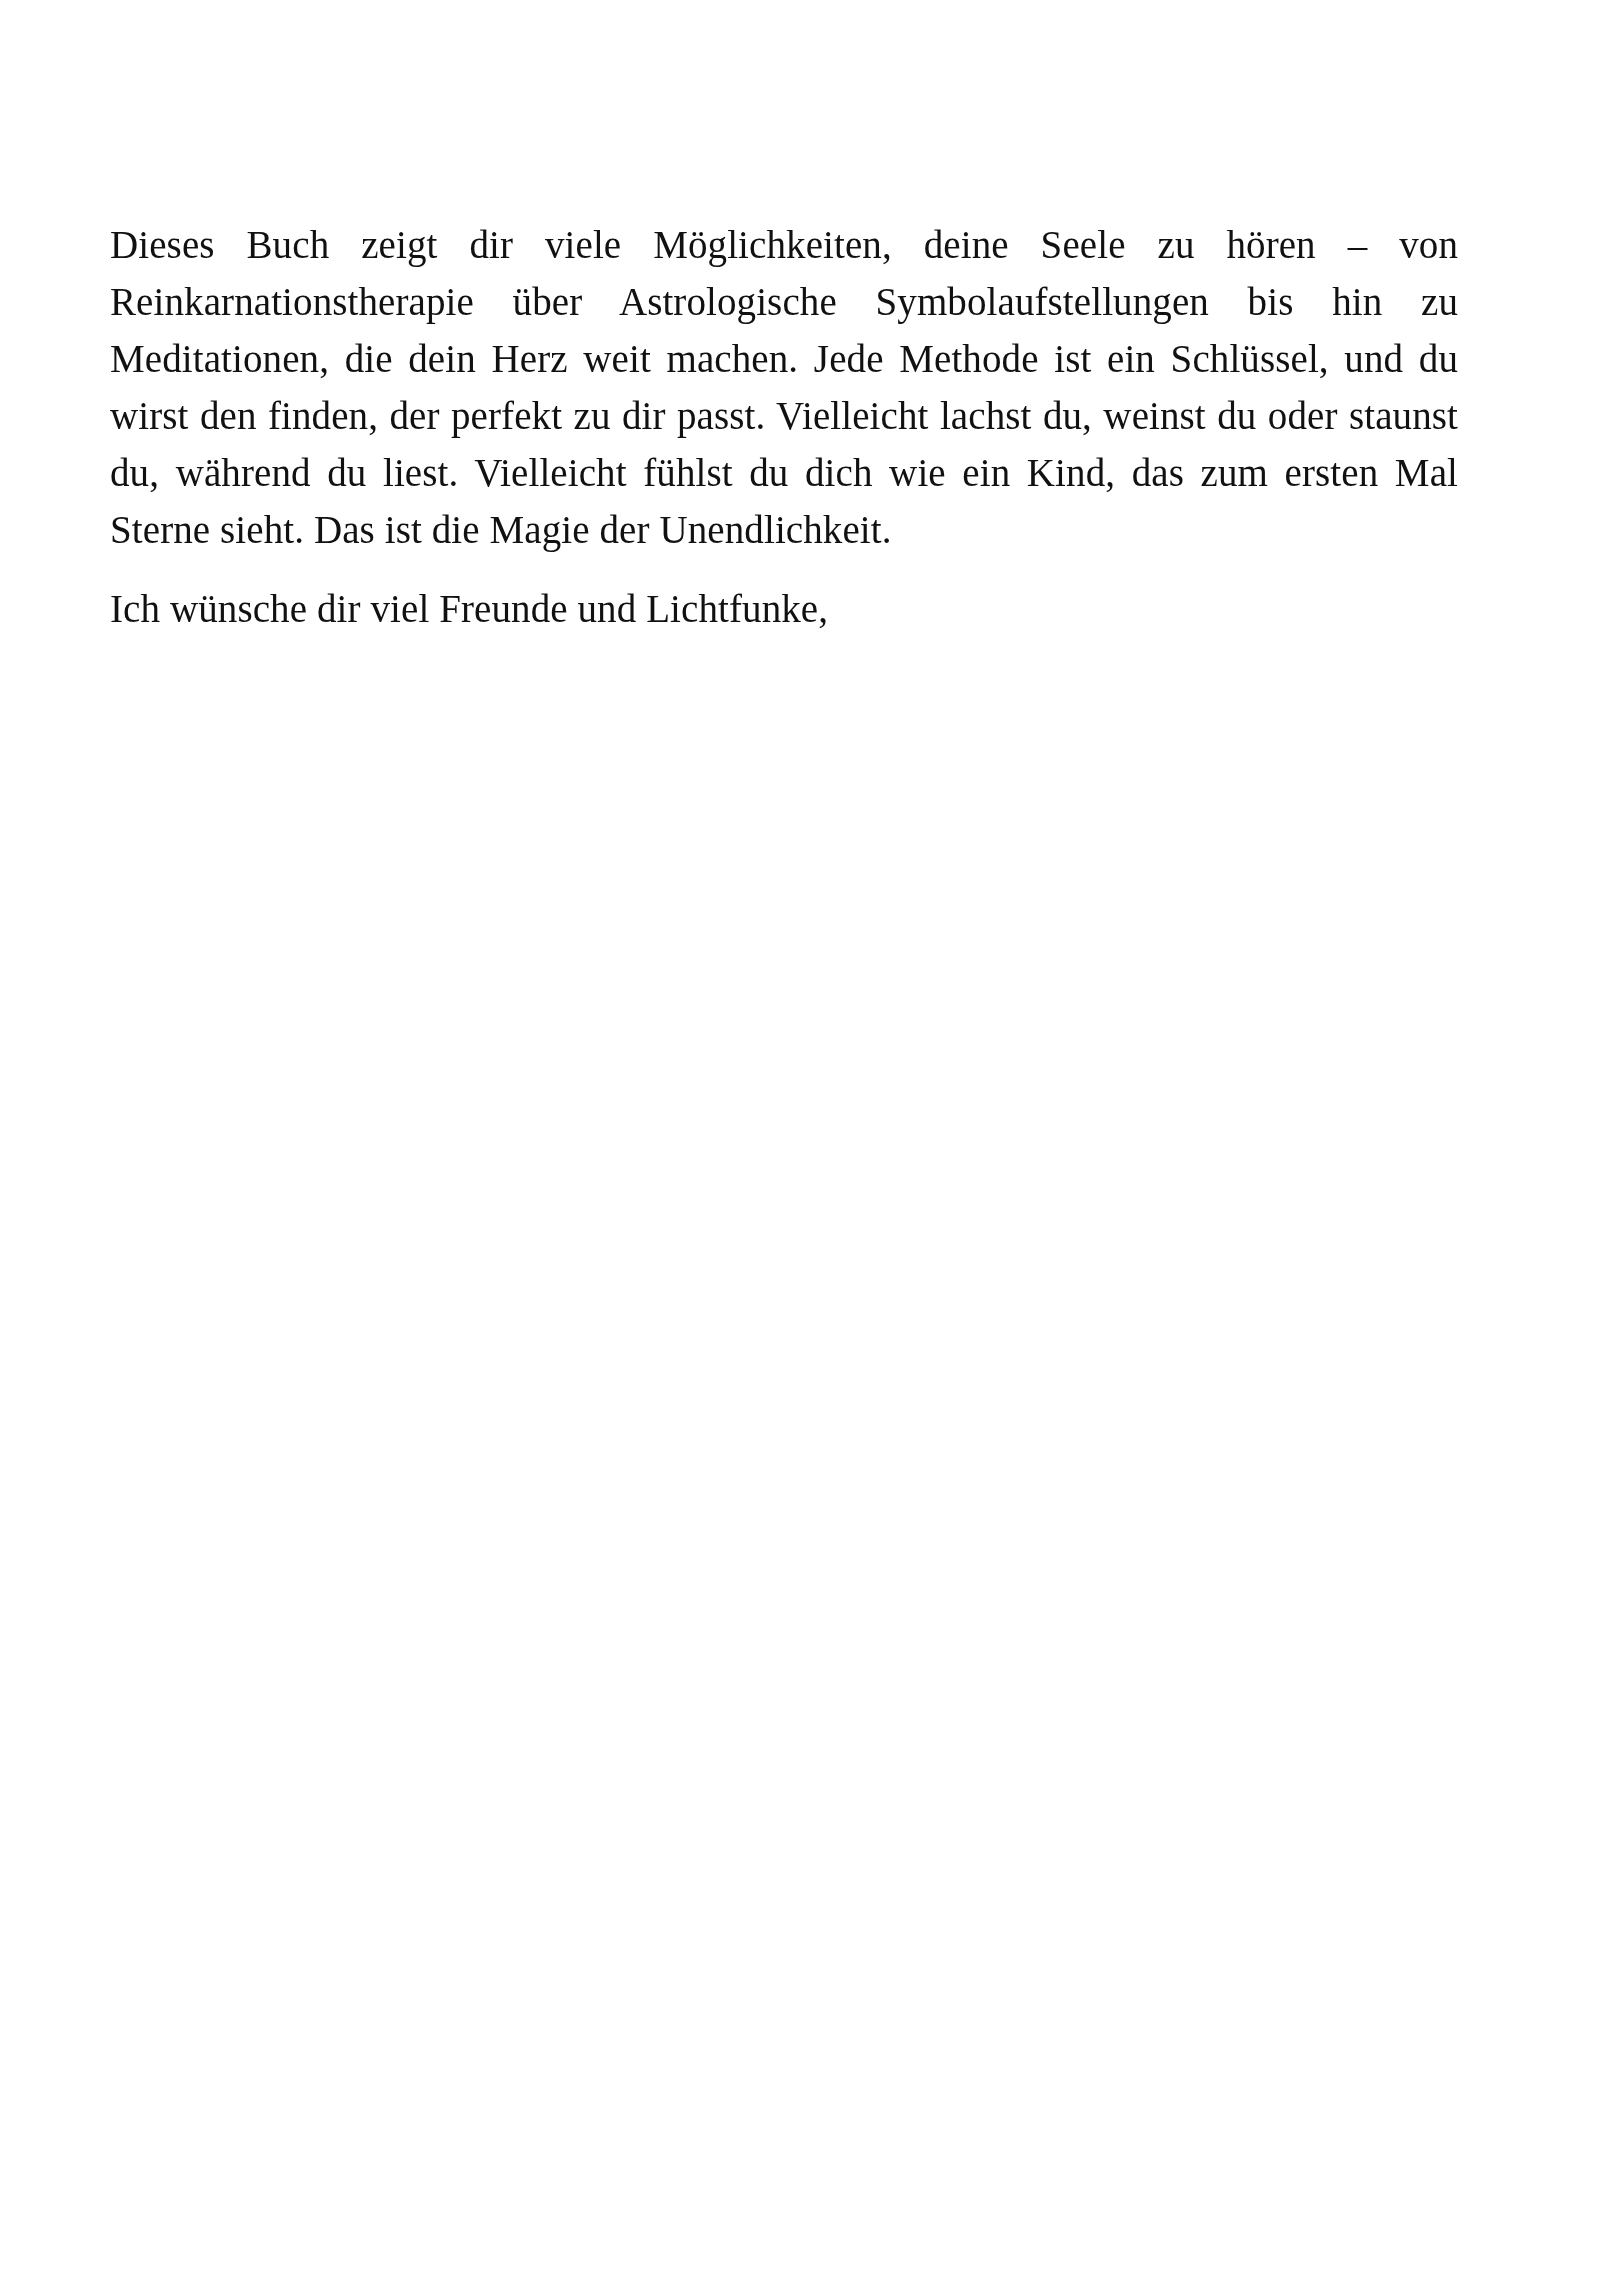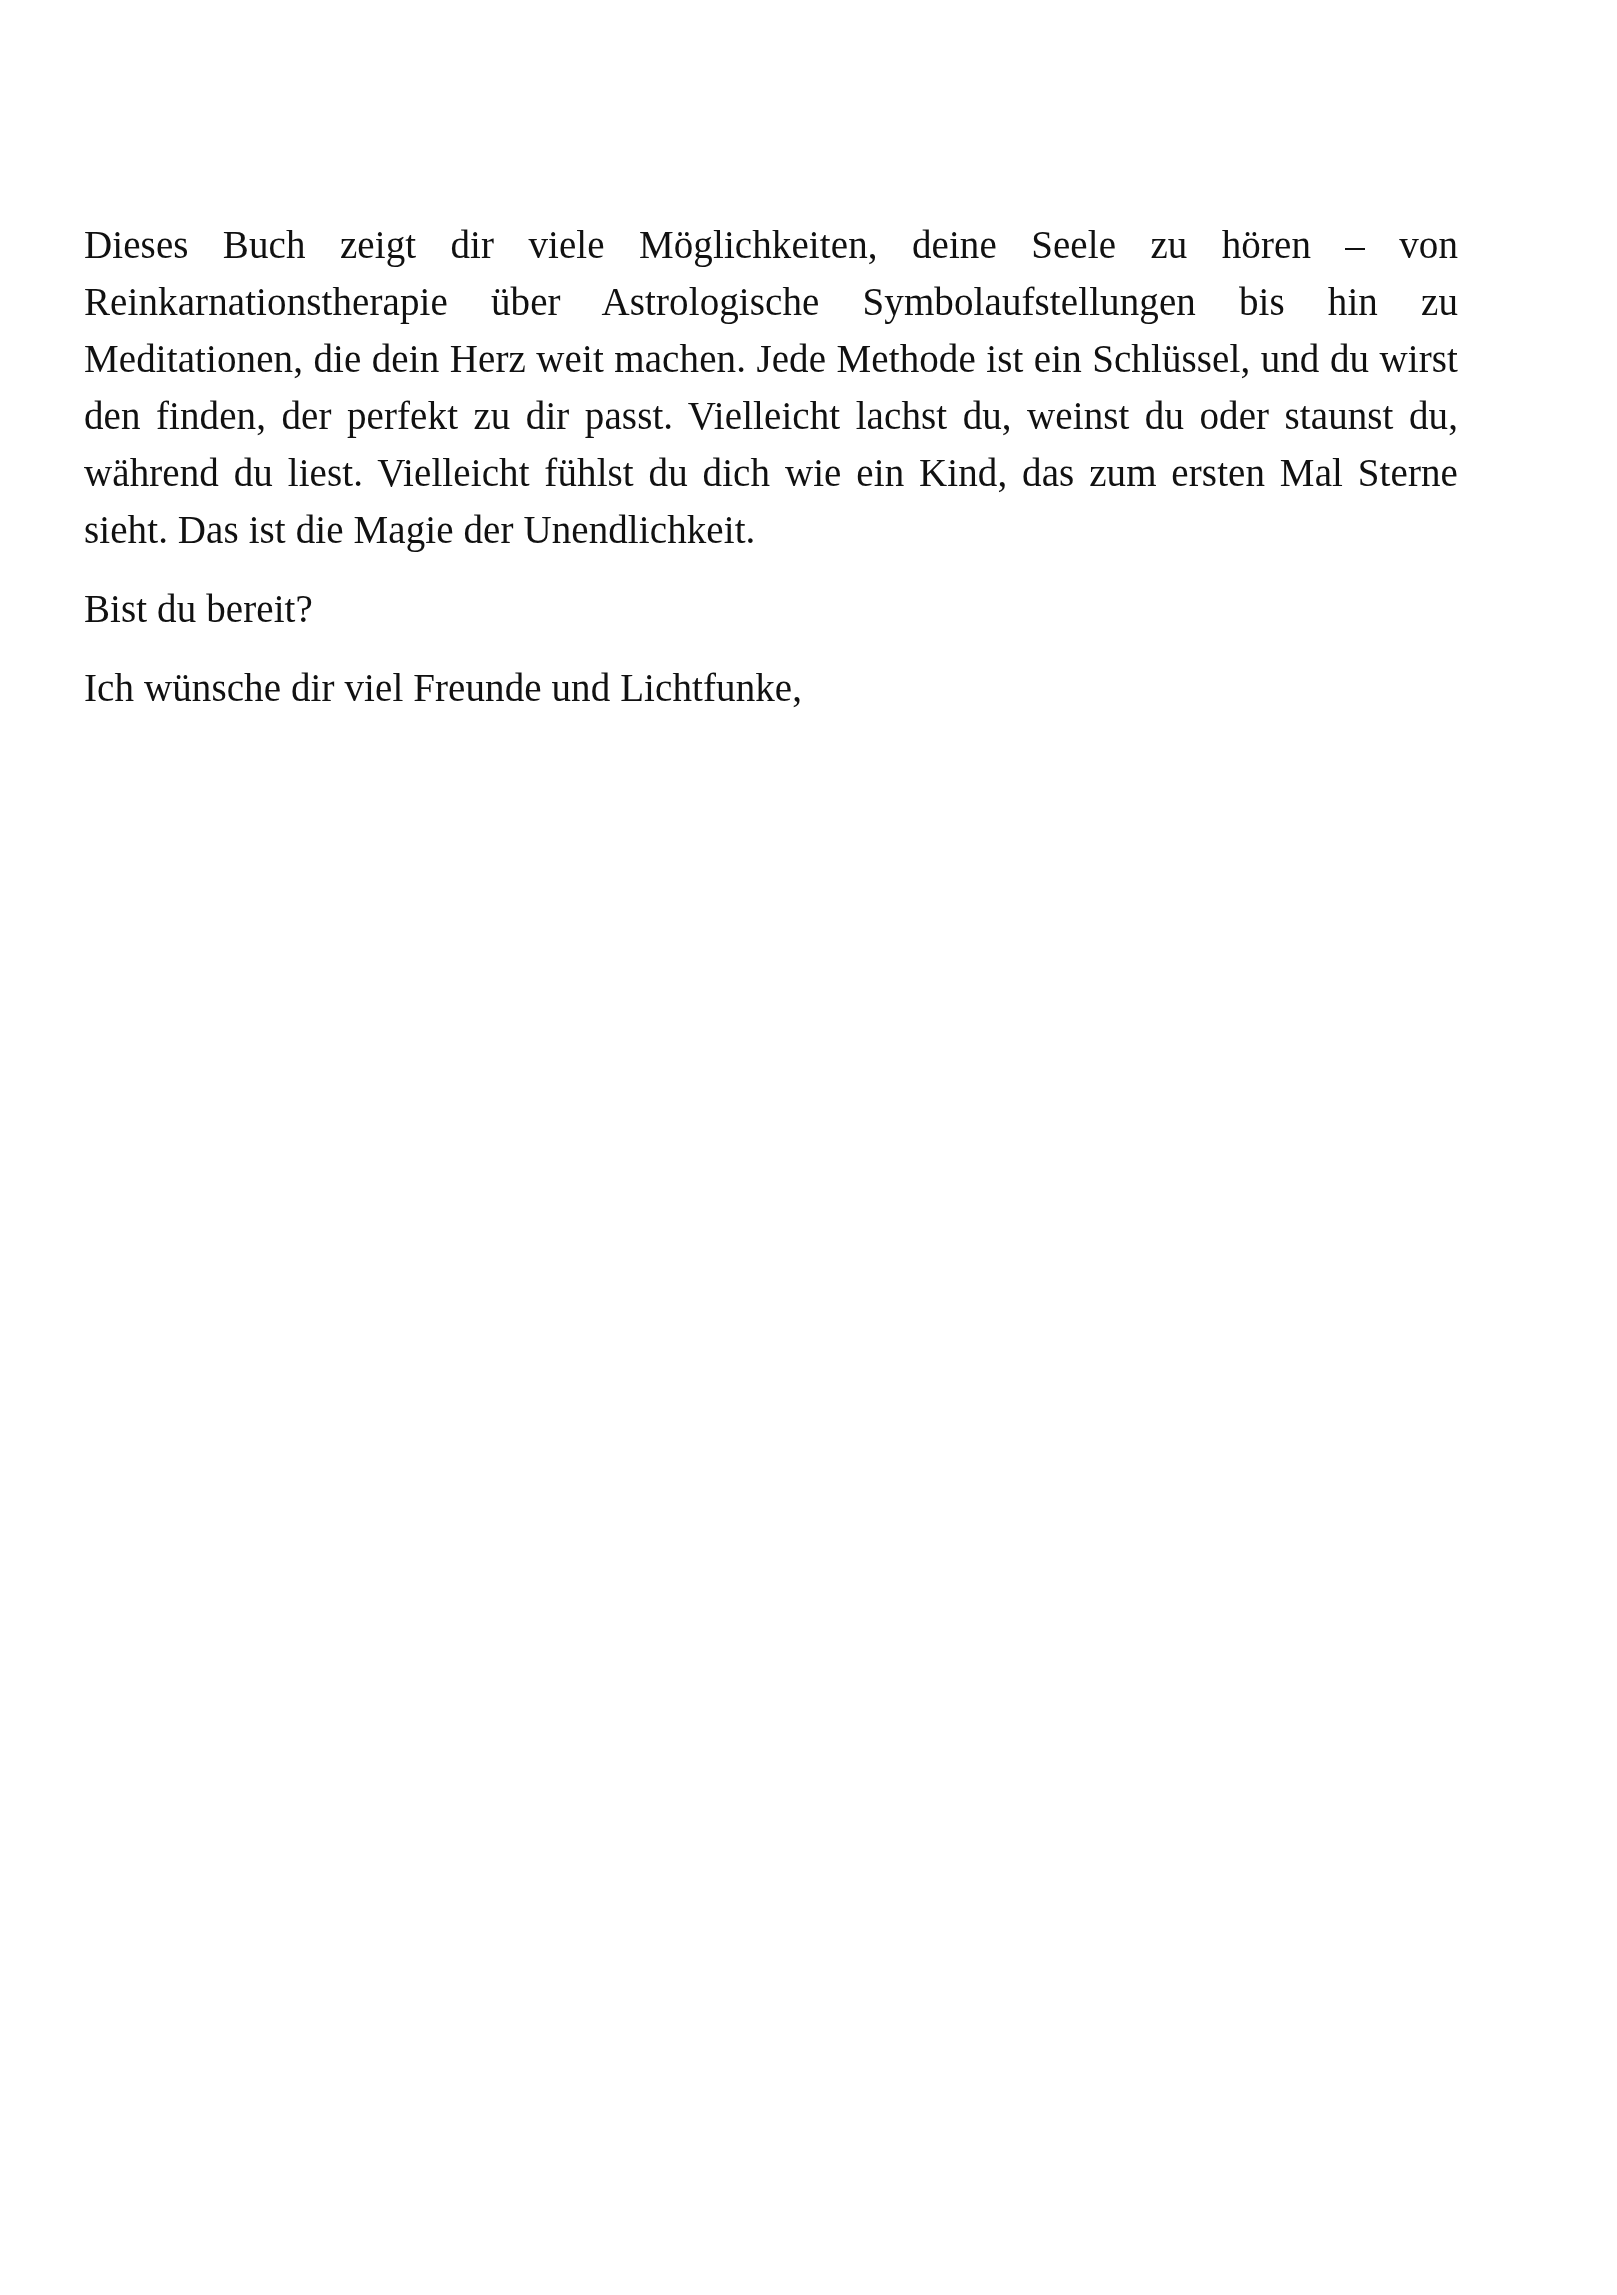--- a/index.html
+++ b/index.html
@@ -6,21 +6,21 @@
     margin: 0;
     padding: 0;
     background: #ffffff;
   }
   .page {
     position: relative;
     width: 1618px;
     height: 2295px;
     background: #ffffff;
     box-sizing: border-box;
-    padding: 217px 160px 185px 84px;
+    padding: 217px 160px 185px 110px;
     overflow: hidden;
   }
   .text-block {
     font-family: "Liberation Serif", "DejaVu Serif", serif;
     font-size: 39px;
     line-height: 1.46;
     color: #111111;
     letter-spacing: 0.1px;
   }
   .text-block p {
@@ -33,17 +33,16 @@
   .text-block p.short {
     text-align: left;
   }
 </style>
 </head>
 <body>
 
 <div class="page">
   <div class="text-block">
     <p>Dieses Buch zeigt dir viele Möglichkeiten, deine Seele zu hören – von Reinkarnationstherapie über Astrologische Symbolaufstellungen bis hin zu Meditationen, die dein Herz weit machen. Jede Methode ist ein Schlüssel, und du wirst den finden, der perfekt zu dir passt. Vielleicht lachst du, weinst du oder staunst du, während du liest. Vielleicht fühlst du dich wie ein Kind, das zum ersten Mal Sterne sieht. Das ist die Magie der Unendlichkeit.</p>
-    <p class="short">Bist du bereit?</p>
     <p class="short">Ich wünsche dir viel Freunde und Lichtfunke,</p>
   </div>
 </div>
 
 
 </body></html>

